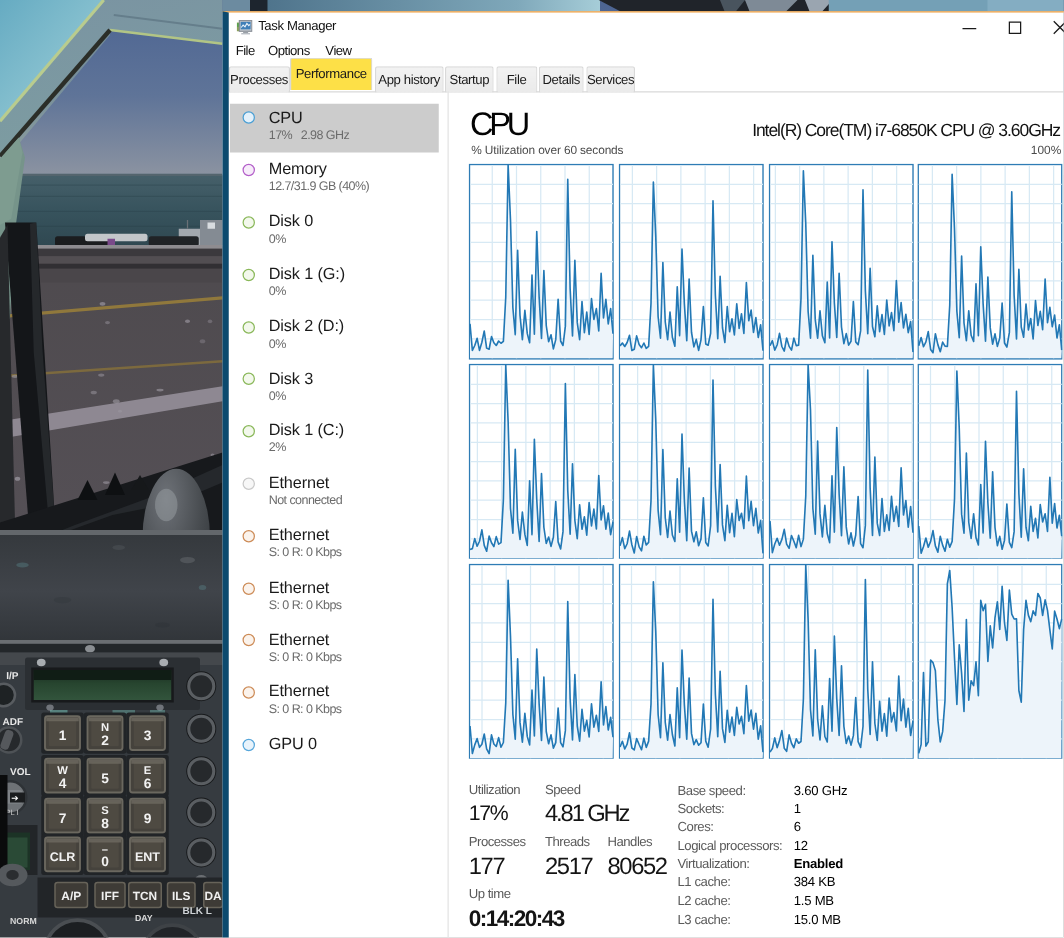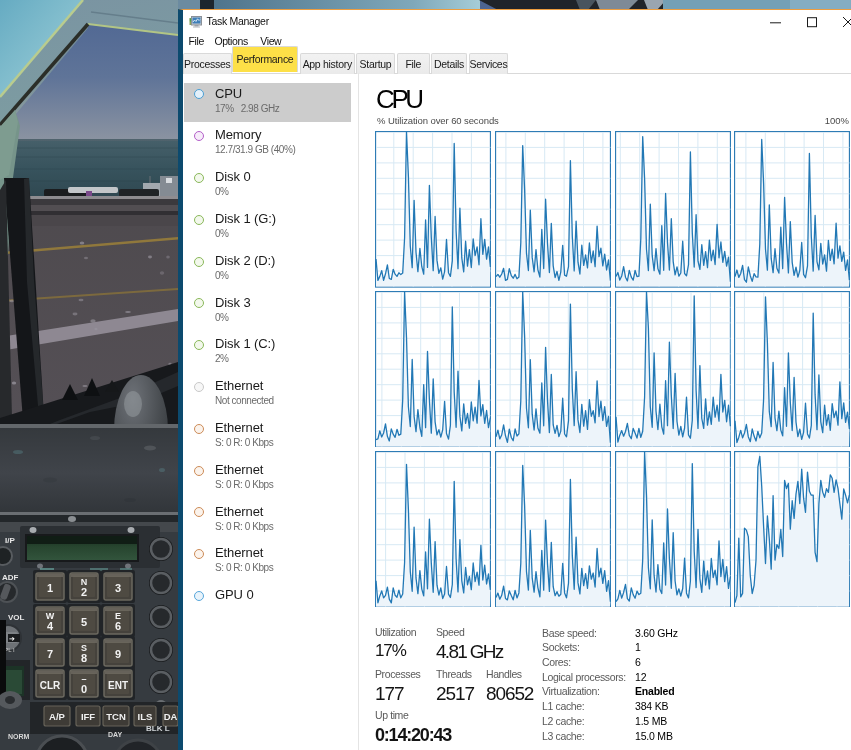--- a/index.html
+++ b/index.html
@@ -387,20 +387,21 @@
     <div style="position:absolute;left:32px;top:468.7px;font-size:10px;letter-spacing:-0.45px;line-height:11.8px;color:#6b6b6b;white-space:nowrap">S: 0 R: 0 Kbps</div>
     <div style="position:absolute;left:10.9px;top:497.3px;width:8.2px;height:8.2px;border-radius:50%;background:#fbf3ec;border:1.6px solid #cd8c58"></div>
     <div style="position:absolute;left:32px;top:494.5px;font-size:13px;letter-spacing:-0.1px;line-height:1;color:#1a1a1a;white-space:nowrap">Ethernet</div>
     <div style="position:absolute;left:32px;top:510.5px;font-size:10px;letter-spacing:-0.45px;line-height:11.8px;color:#6b6b6b;white-space:nowrap">S: 0 R: 0 Kbps</div>
     <div style="position:absolute;left:10.9px;top:539.1px;width:8.2px;height:8.2px;border-radius:50%;background:#fbf3ec;border:1.6px solid #cd8c58"></div>
     <div style="position:absolute;left:32px;top:536.3px;font-size:13px;letter-spacing:-0.1px;line-height:1;color:#1a1a1a;white-space:nowrap">Ethernet</div>
     <div style="position:absolute;left:32px;top:552.3px;font-size:10px;letter-spacing:-0.45px;line-height:11.8px;color:#6b6b6b;white-space:nowrap">S: 0 R: 0 Kbps</div>
     <div style="position:absolute;left:10.9px;top:580.9px;width:8.2px;height:8.2px;border-radius:50%;background:#e8f3fb;border:1.6px solid #57a6da"></div>
     <div style="position:absolute;left:32px;top:578.1px;font-size:13px;letter-spacing:-0.1px;line-height:1;color:#1a1a1a;white-space:nowrap">GPU 0</div>
 <div style="position:absolute;left:193px;top:75.5px;font-size:26px;letter-spacing:-3.4px;line-height:1;color:#030303">CPU</div>
+<div style="position:absolute;left:246px;top:86.5px;width:419px;text-align:right;font-size:14px;letter-spacing:-0.85px;line-height:1;color:#111">Intel(R) Core(TM) i7-6850K CPU @ 3.60GHz</div>
 <div style="position:absolute;left:194px;top:105.6px;font-size:9.5px;letter-spacing:-0.1px;line-height:1;color:#4a4a4a">% Utilization over 60 seconds</div>
 <div style="position:absolute;left:606px;top:105.6px;width:60px;text-align:right;font-size:9.5px;line-height:1;color:#4a4a4a">100%</div>
 <div style="position:absolute;left:192.0px;top:121.0px">
       <svg width="116" height="156.5" viewBox="0 0 116 156.5" xmlns="http://www.w3.org/2000/svg" style="display:block">
 <rect x="0.5" y="0.5" width="115" height="155.5" fill="#ffffff" stroke="#2e7cb5" stroke-width="1.3"></rect>
 <g stroke="#d7e9f4" stroke-width="1">
           <line x1="18.8" y1="1" x2="18.8" y2="155.5"></line>
           <line x1="38.2" y1="1" x2="38.2" y2="155.5"></line>
           <line x1="57.6" y1="1" x2="57.6" y2="155.5"></line>
           <line x1="77.0" y1="1" x2="77.0" y2="155.5"></line>

